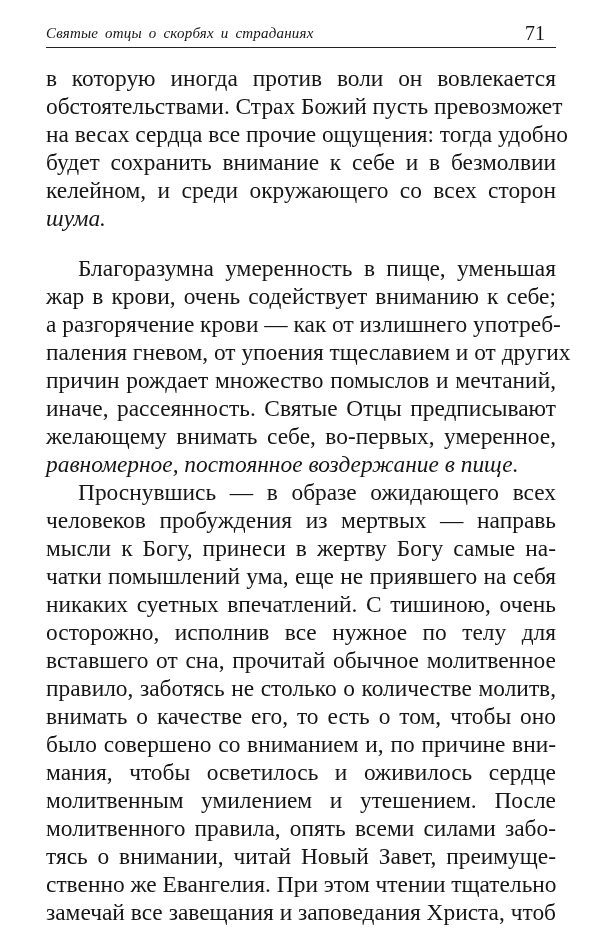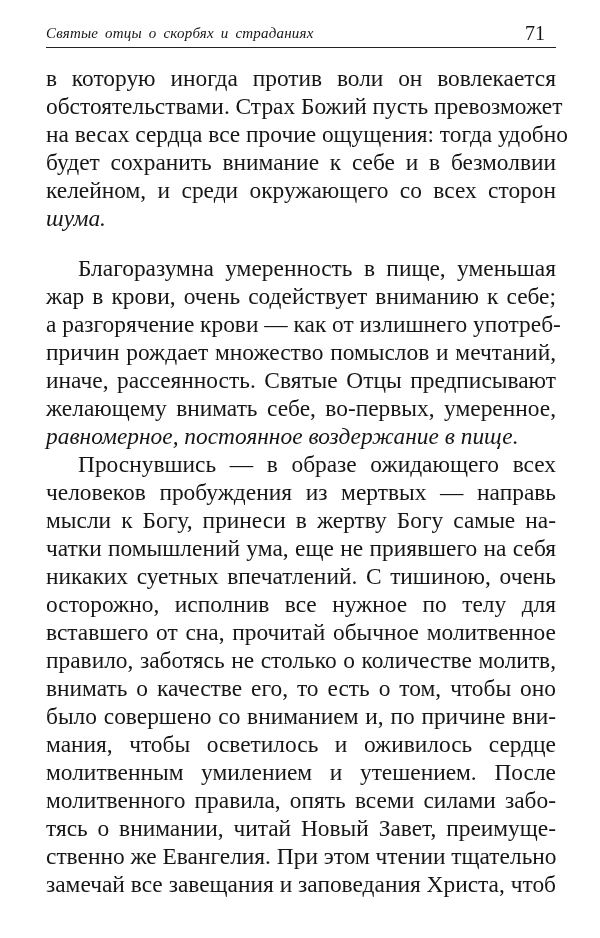--- a/index.html
+++ b/index.html
@@ -49,20 +49,21 @@
       <span class="line">келейном, и среди окружающего со всех сторон</span>
       <span class="line last">шума.</span>
     </p>
 
     <div class="para-gap"></div>
 
     <p class="para">
       <span class="line indent">Благоразумна умеренность в пище, уменьшая</span>
       <span class="line">жар в крови, очень содействует вниманию к себе;</span>
       <span class="line">а разгорячение крови — как от излишнего употреб-</span>
+      <span class="line">паления гневом, от упоения тщеславием и от других</span>
       <span class="line">причин рождает множество помыслов и мечтаний,</span>
       <span class="line">иначе, рассеянность. Святые Отцы предписывают</span>
       <span class="line">желающему внимать себе, во-первых, умеренное,</span>
       <span class="line last">равномерное, постоянное воздержание в пище.</span>
     </p>
 
     <p class="para">
       <span class="line indent">Проснувшись — в образе ожидающего всех</span>
       <span class="line">человеков пробуждения из мертвых — направь</span>
       <span class="line">мысли к Богу, принеси в жертву Богу самые на-</span>

